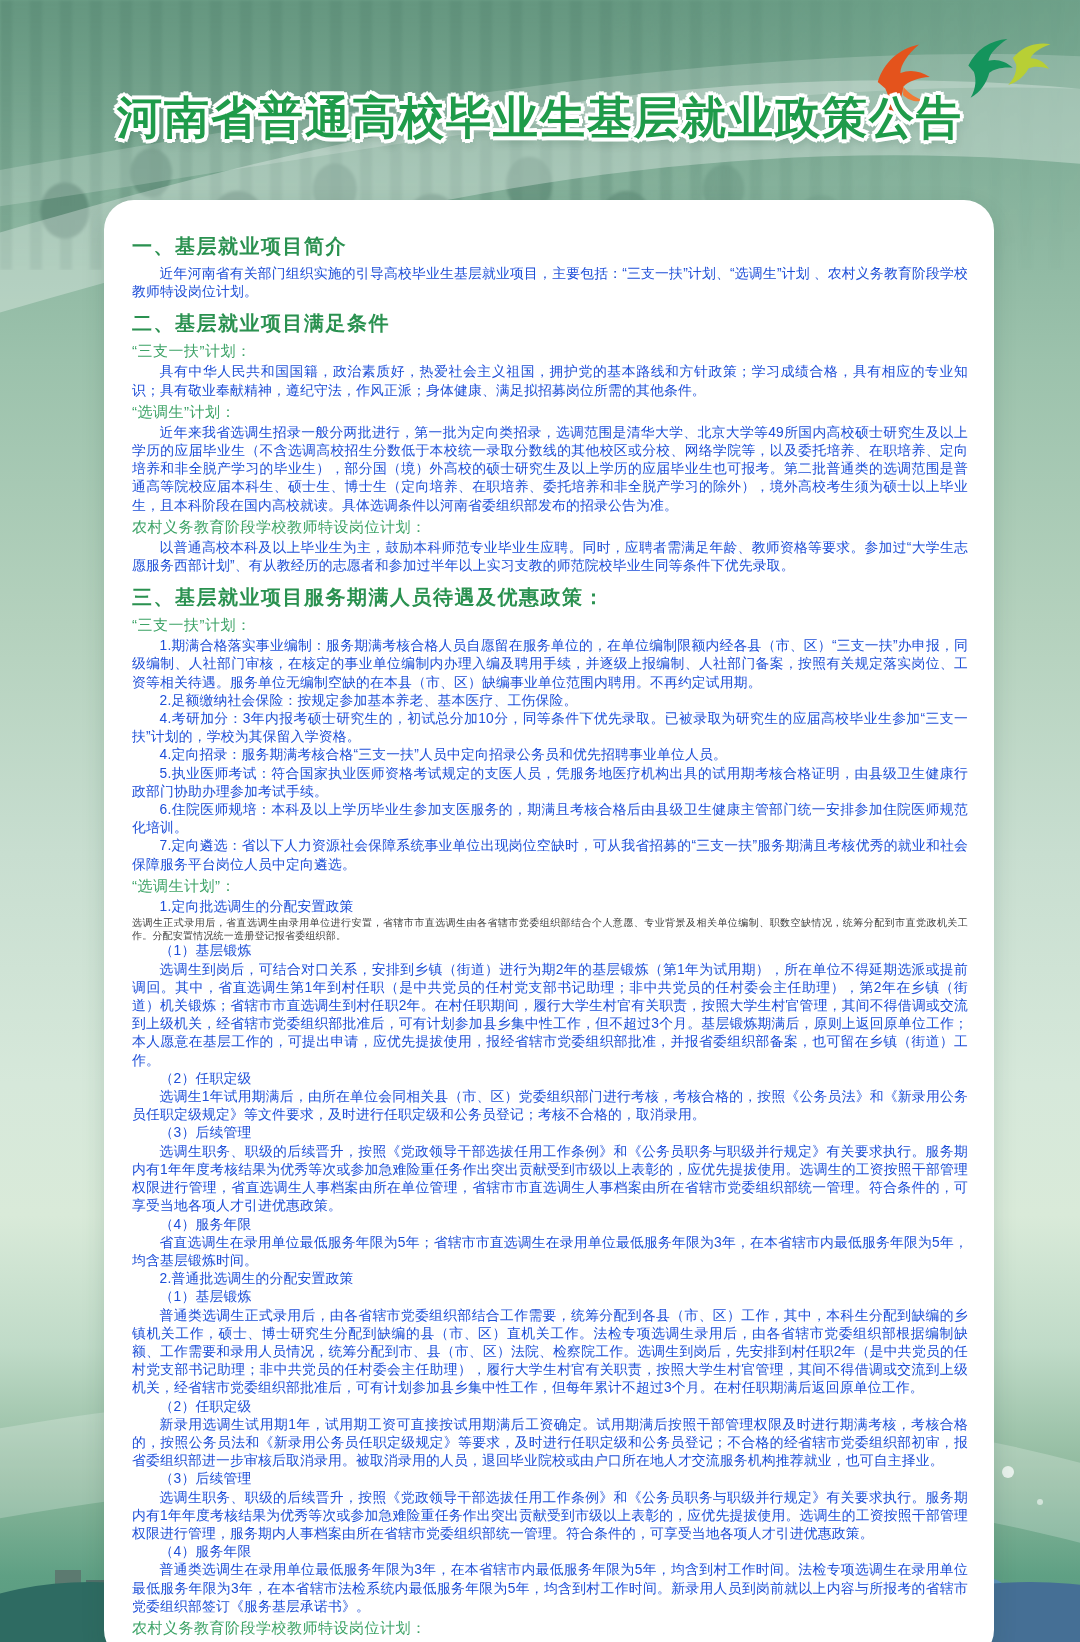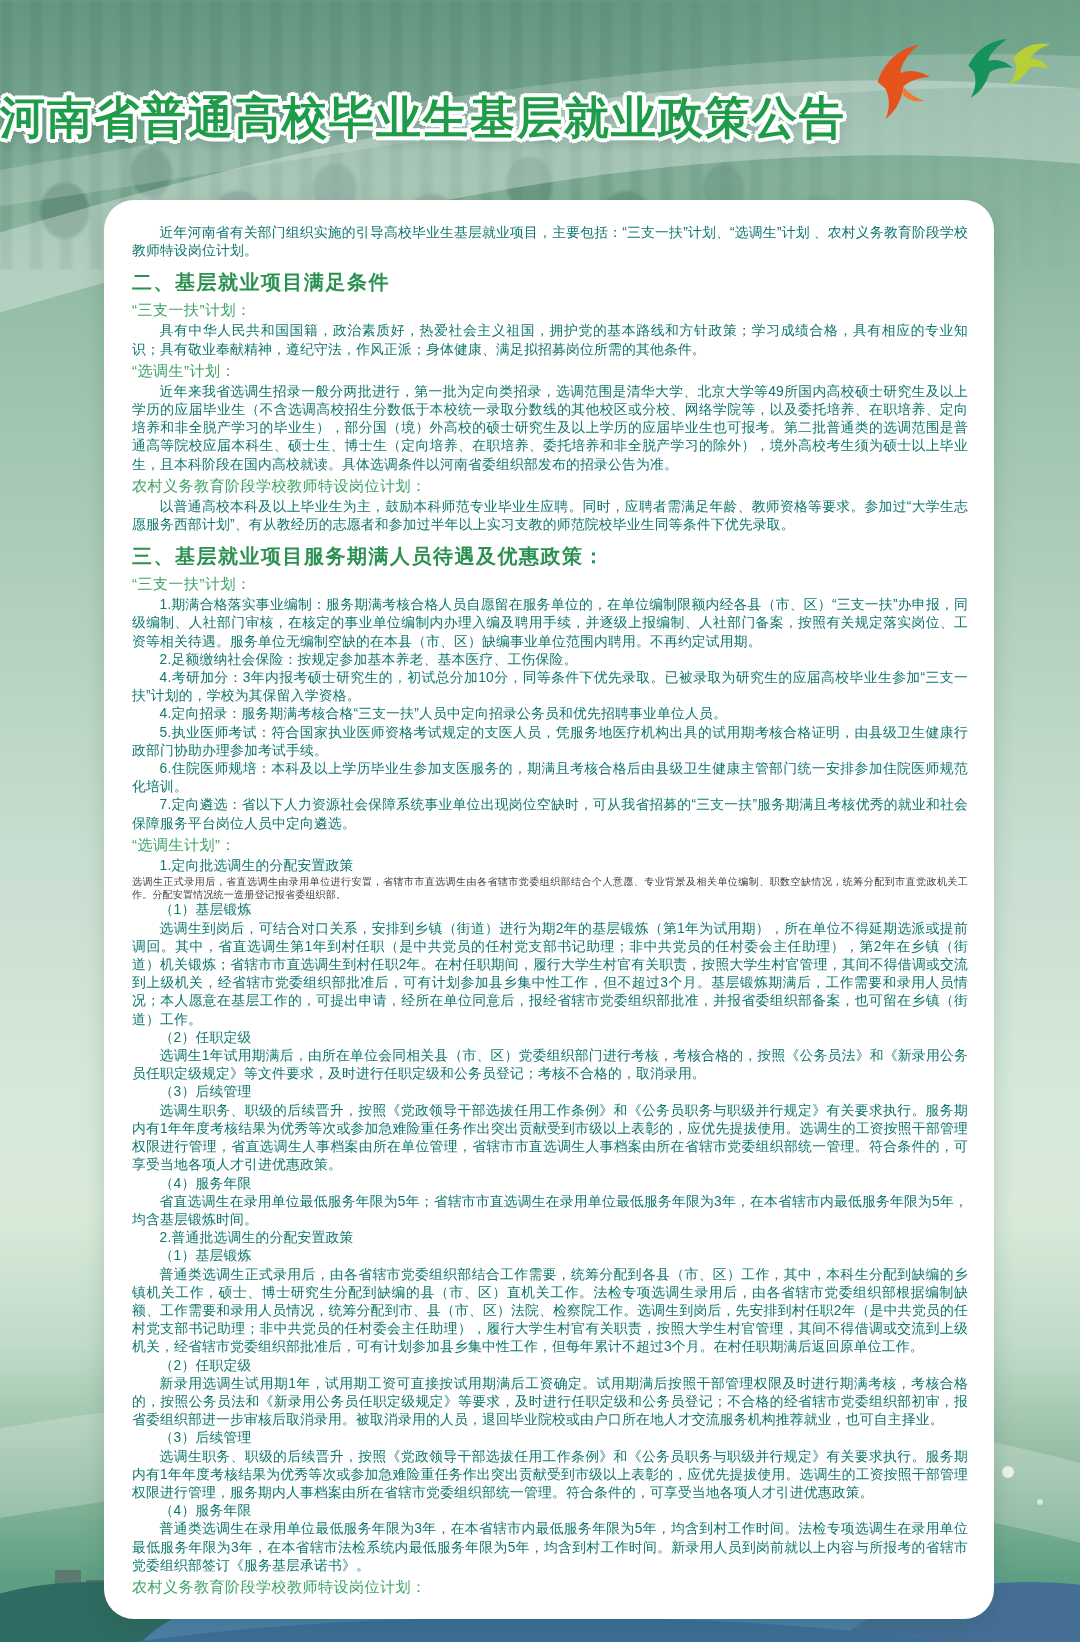--- a/index.html
+++ b/index.html
@@ -17,31 +17,31 @@
       radial-gradient(36px 42px at 31% 70%,rgba(58,104,86,.65) 0 60%,rgba(0,0,0,0) 62%),
       radial-gradient(48px 54px at 40% 84%,rgba(48,92,76,.7) 0 60%,rgba(0,0,0,0) 62%),
       radial-gradient(38px 44px at 49% 68%,rgba(58,104,86,.6) 0 60%,rgba(0,0,0,0) 62%),
       radial-gradient(44px 50px at 58% 82%,rgba(52,96,80,.6) 0 60%,rgba(0,0,0,0) 62%),
       radial-gradient(34px 40px at 67% 70%,rgba(58,104,86,.5) 0 60%,rgba(0,0,0,0) 62%),
       radial-gradient(46px 52px at 76% 84%,rgba(52,96,80,.45) 0 60%,rgba(0,0,0,0) 62%),
       linear-gradient(180deg,rgba(74,120,100,.5) 0%,rgba(74,120,100,.15) 60%,rgba(74,120,100,0) 100%);
     -webkit-mask-image:linear-gradient(90deg,#000 0%,#000 55%,rgba(0,0,0,.25) 85%,rgba(0,0,0,.1) 100%);
             mask-image:linear-gradient(90deg,#000 0%,#000 55%,rgba(0,0,0,.25) 85%,rgba(0,0,0,.1) 100%);}
   .swoosh{position:absolute;top:0;left:0;}
-  .title{position:absolute;top:88px;left:0;width:1080px;text-align:left;
+  .title{position:absolute;top:88px;left:0;width:1080px;text-align:center;
     font-size:45px;font-weight:900;letter-spacing:2px;color:#1f9b4a;white-space:nowrap;
     text-shadow:-3px -3px 0 #fff,3px -3px 0 #fff,-3px 3px 0 #fff,3px 3px 0 #fff,
       -4px 0 0 #fff,4px 0 0 #fff,0 -4px 0 #fff,0 4px 0 #fff,2px 6px 8px rgba(20,70,45,.28);}
   .panel{position:absolute;top:200px;left:104px;width:890px;box-sizing:border-box;
     background:#fff;border-radius:30px;padding:24px 26px 20px 28px;
     box-shadow:0 8px 22px rgba(35,80,60,.18);}
   .blk{margin:0;}
   .h1{font-size:20px;font-weight:800;color:#2a9150;letter-spacing:1.5px;margin:9px 0 5px 0;}
   .sub{font-size:15px;font-weight:400;color:#3da367;margin:3px 0 2px 0;letter-spacing:.5px;}
-  .p{font-size:13.8px;line-height:1.32;color:#0f766e;text-align:justify;text-indent:2em;letter-spacing:.2px;}
+  .p{font-size:13.8px;line-height:1.32;color:#1d4ed8;text-align:justify;text-indent:2em;letter-spacing:.2px;}
   .p-noindent{font-size:10px;line-height:1.32;color:#3e3e3e;text-align:justify;text-indent:0;letter-spacing:.2px;}
   .birds{position:absolute;top:20px;left:840px;width:230px;height:110px;}
   .skyline{position:absolute;left:0;bottom:0;width:1080px;height:230px;}
 </style>
 </head>
 <body>
 
 <div class="stage">
 
   <div class="crowd"></div>
@@ -150,20 +150,21 @@
 
     <ellipse cx="90" cy="262" rx="185" ry="92" fill="#2e6b62"></ellipse>
     <ellipse cx="330" cy="268" rx="205" ry="96" fill="#4c80a6"></ellipse>
     <ellipse cx="700" cy="274" rx="265" ry="100" fill="#4c80a6"></ellipse>
     <ellipse cx="1030" cy="264" rx="205" ry="94" fill="#456f95"></ellipse>
     <ellipse cx="540" cy="300" rx="600" ry="95" fill="#3c6f97"></ellipse>
   </svg>
 
   <div class="panel">
     <div>
+        <p class="blk h1">一、基层就业项目简介</p>
         <p class="blk p">近年河南省有关部门组织实施的引导高校毕业生基层就业项目，主要包括：“三支一扶”计划、“选调生”计划 、农村义务教育阶段学校教师特设岗位计划。</p>
         <p class="blk h1">二、基层就业项目满足条件</p>
         <p class="blk sub">“三支一扶”计划：</p>
         <p class="blk p">具有中华人民共和国国籍，政治素质好，热爱社会主义祖国，拥护党的基本路线和方针政策；学习成绩合格，具有相应的专业知识；具有敬业奉献精神，遵纪守法，作风正派；身体健康、满足拟招募岗位所需的其他条件。</p>
         <p class="blk sub">“选调生”计划：</p>
         <p class="blk p">近年来我省选调生招录一般分两批进行，第一批为定向类招录，选调范围是清华大学、北京大学等49所国内高校硕士研究生及以上学历的应届毕业生（不含选调高校招生分数低于本校统一录取分数线的其他校区或分校、网络学院等，以及委托培养、在职培养、定向培养和非全脱产学习的毕业生），部分国（境）外高校的硕士研究生及以上学历的应届毕业生也可报考。第二批普通类的选调范围是普通高等院校应届本科生、硕士生、博士生（定向培养、在职培养、委托培养和非全脱产学习的除外），境外高校考生须为硕士以上毕业生，且本科阶段在国内高校就读。具体选调条件以河南省委组织部发布的招录公告为准。</p>
         <p class="blk sub">农村义务教育阶段学校教师特设岗位计划：</p>
         <p class="blk p">以普通高校本科及以上毕业生为主，鼓励本科师范专业毕业生应聘。同时，应聘者需满足年龄、教师资格等要求。参加过“大学生志愿服务西部计划”、有从教经历的志愿者和参加过半年以上实习支教的师范院校毕业生同等条件下优先录取。</p>
         <p class="blk h1">三、基层就业项目服务期满人员待遇及优惠政策：</p>
         <p class="blk sub">“三支一扶”计划：</p>
@@ -171,21 +172,21 @@
         <p class="blk p">2.足额缴纳社会保险：按规定参加基本养老、基本医疗、工伤保险。</p>
         <p class="blk p">4.考研加分：3年内报考硕士研究生的，初试总分加10分，同等条件下优先录取。已被录取为研究生的应届高校毕业生参加“三支一扶”计划的，学校为其保留入学资格。</p>
         <p class="blk p">4.定向招录：服务期满考核合格“三支一扶”人员中定向招录公务员和优先招聘事业单位人员。</p>
         <p class="blk p">5.执业医师考试：符合国家执业医师资格考试规定的支医人员，凭服务地医疗机构出具的试用期考核合格证明，由县级卫生健康行政部门协助办理参加考试手续。</p>
         <p class="blk p">6.住院医师规培：本科及以上学历毕业生参加支医服务的，期满且考核合格后由县级卫生健康主管部门统一安排参加住院医师规范化培训。</p>
         <p class="blk p">7.定向遴选：省以下人力资源社会保障系统事业单位出现岗位空缺时，可从我省招募的“三支一扶”服务期满且考核优秀的就业和社会保障服务平台岗位人员中定向遴选。</p>
         <p class="blk sub">“选调生计划”：</p>
         <p class="blk p">1.定向批选调生的分配安置政策</p>
         <p class="blk p-noindent">选调生正式录用后，省直选调生由录用单位进行安置，省辖市市直选调生由各省辖市党委组织部结合个人意愿、专业背景及相关单位编制、职数空缺情况，统筹分配到市直党政机关工作。分配安置情况统一造册登记报省委组织部。</p>
         <p class="blk p">（1）基层锻炼</p>
-        <p class="blk p">选调生到岗后，可结合对口关系，安排到乡镇（街道）进行为期2年的基层锻炼（第1年为试用期），所在单位不得延期选派或提前调回。其中，省直选调生第1年到村任职（是中共党员的任村党支部书记助理；非中共党员的任村委会主任助理），第2年在乡镇（街道）机关锻炼；省辖市市直选调生到村任职2年。在村任职期间，履行大学生村官有关职责，按照大学生村官管理，其间不得借调或交流到上级机关，经省辖市党委组织部批准后，可有计划参加县乡集中性工作，但不超过3个月。基层锻炼期满后，工作需要和录用人员情况；本人愿意在基层工作的，可提出申请，经所在单位同意后，报经省辖市党委组织部批准，并报省委组织部备案，也可留在乡镇（街道）工作。</p>
+        <p class="blk p">选调生到岗后，可结合对口关系，安排到乡镇（街道）进行为期2年的基层锻炼（第1年为试用期），所在单位不得延期选派或提前调回。其中，省直选调生第1年到村任职（是中共党员的任村党支部书记助理；非中共党员的任村委会主任助理），第2年在乡镇（街道）机关锻炼；省辖市市直选调生到村任职2年。在村任职期间，履行大学生村官有关职责，按照大学生村官管理，其间不得借调或交流到上级机关，经省辖市党委组织部批准后，可有计划参加县乡集中性工作，但不超过3个月。基层锻炼期满后，原则上返回原单位工作；本人愿意在基层工作的，可提出申请，应优先提拔使用，报经省辖市党委组织部批准，并报省委组织部备案，也可留在乡镇（街道）工作。</p>
         <p class="blk p">（2）任职定级</p>
         <p class="blk p">选调生1年试用期满后，由所在单位会同相关县（市、区）党委组织部门进行考核，考核合格的，按照《公务员法》和《新录用公务员任职定级规定》等文件要求，及时进行任职定级和公务员登记；考核不合格的，取消录用。</p>
         <p class="blk p">（3）后续管理</p>
         <p class="blk p">选调生职务、职级的后续晋升，按照《党政领导干部选拔任用工作条例》和《公务员职务与职级并行规定》有关要求执行。服务期内有1年年度考核结果为优秀等次或参加急难险重任务作出突出贡献受到市级以上表彰的，应优先提拔使用。选调生的工资按照干部管理权限进行管理，省直选调生人事档案由所在单位管理，省辖市市直选调生人事档案由所在省辖市党委组织部统一管理。符合条件的，可享受当地各项人才引进优惠政策。</p>
         <p class="blk p">（4）服务年限</p>
         <p class="blk p">省直选调生在录用单位最低服务年限为5年；省辖市市直选调生在录用单位最低服务年限为3年，在本省辖市内最低服务年限为5年，均含基层锻炼时间。</p>
         <p class="blk p">2.普通批选调生的分配安置政策</p>
         <p class="blk p">（1）基层锻炼</p>
         <p class="blk p">普通类选调生正式录用后，由各省辖市党委组织部结合工作需要，统筹分配到各县（市、区）工作，其中，本科生分配到缺编的乡镇机关工作，硕士、博士研究生分配到缺编的县（市、区）直机关工作。法检专项选调生录用后，由各省辖市党委组织部根据编制缺额、工作需要和录用人员情况，统筹分配到市、县（市、区）法院、检察院工作。选调生到岗后，先安排到村任职2年（是中共党员的任村党支部书记助理；非中共党员的任村委会主任助理），履行大学生村官有关职责，按照大学生村官管理，其间不得借调或交流到上级机关，经省辖市党委组织部批准后，可有计划参加县乡集中性工作，但每年累计不超过3个月。在村任职期满后返回原单位工作。</p>
         <p class="blk p">（2）任职定级</p>

